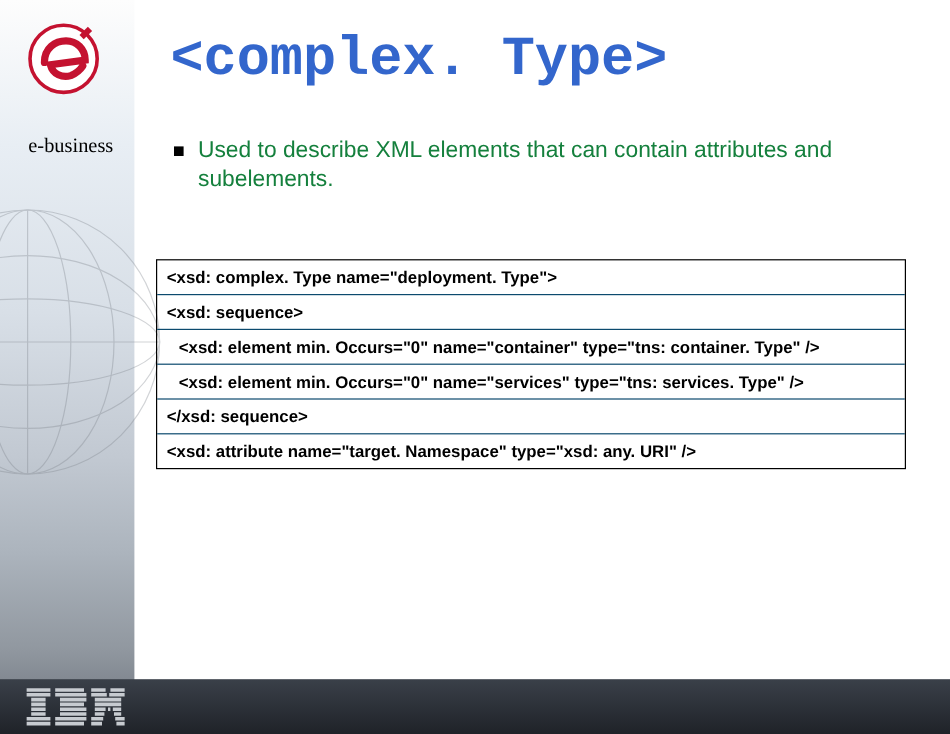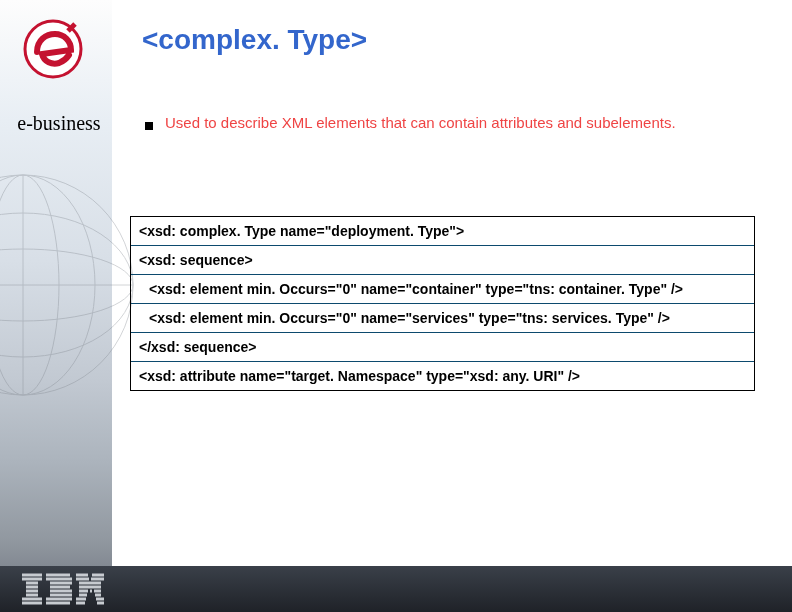--- a/index.html
+++ b/index.html
@@ -14,38 +14,38 @@
       position:absolute; left:0; bottom:0; width:792px; height:46px;
       background:linear-gradient(180deg,#3a4049 0,#1f2228 100%);
     }
 
     
     .logo {
       position:absolute; left:22px; top:18px; width:62px; height:62px;
     }
     .sidebar-label {
       position:absolute; left:14px; top:113px; width:90px;
-      font-family:"Times New Roman",serif; font-size:20px; color:#000;
+      font-family:"Times New Roman",serif; font-size:17px; color:#000;
       text-align:center; line-height:1.05;
     }
 
     .title {
       position:absolute; left:142px; top:24px;
-      font-family:Liberation Sans, sans-serif; font-size:28px; color:#3366cc;
+      font-family:Liberation Mono, monospace; font-size:46px; color:#3366cc;
     }
 
     .bullet-row {
       position:absolute; left:145px; top:114px; width:620px;
       display:flex; align-items:flex-start;
     }
     .bullet-square {
       width:8px; height:8px; background:#000; margin-top:8px; margin-right:12px; flex:0 0 auto;
     }
     .bullet-text {
-      font-size:15px; line-height:1.25; color:#ef4444;
+      font-size:19px; line-height:1.25; color:#15803d;
     }
 
     .code-box {
       position:absolute; left:130px; top:216px; width:625px;
       border:1px solid #000;
     }
     .code-row {
       border-top:1px solid #0c4a6e;
       padding:6px 8px;
       font-size:14px; font-weight:bold;

